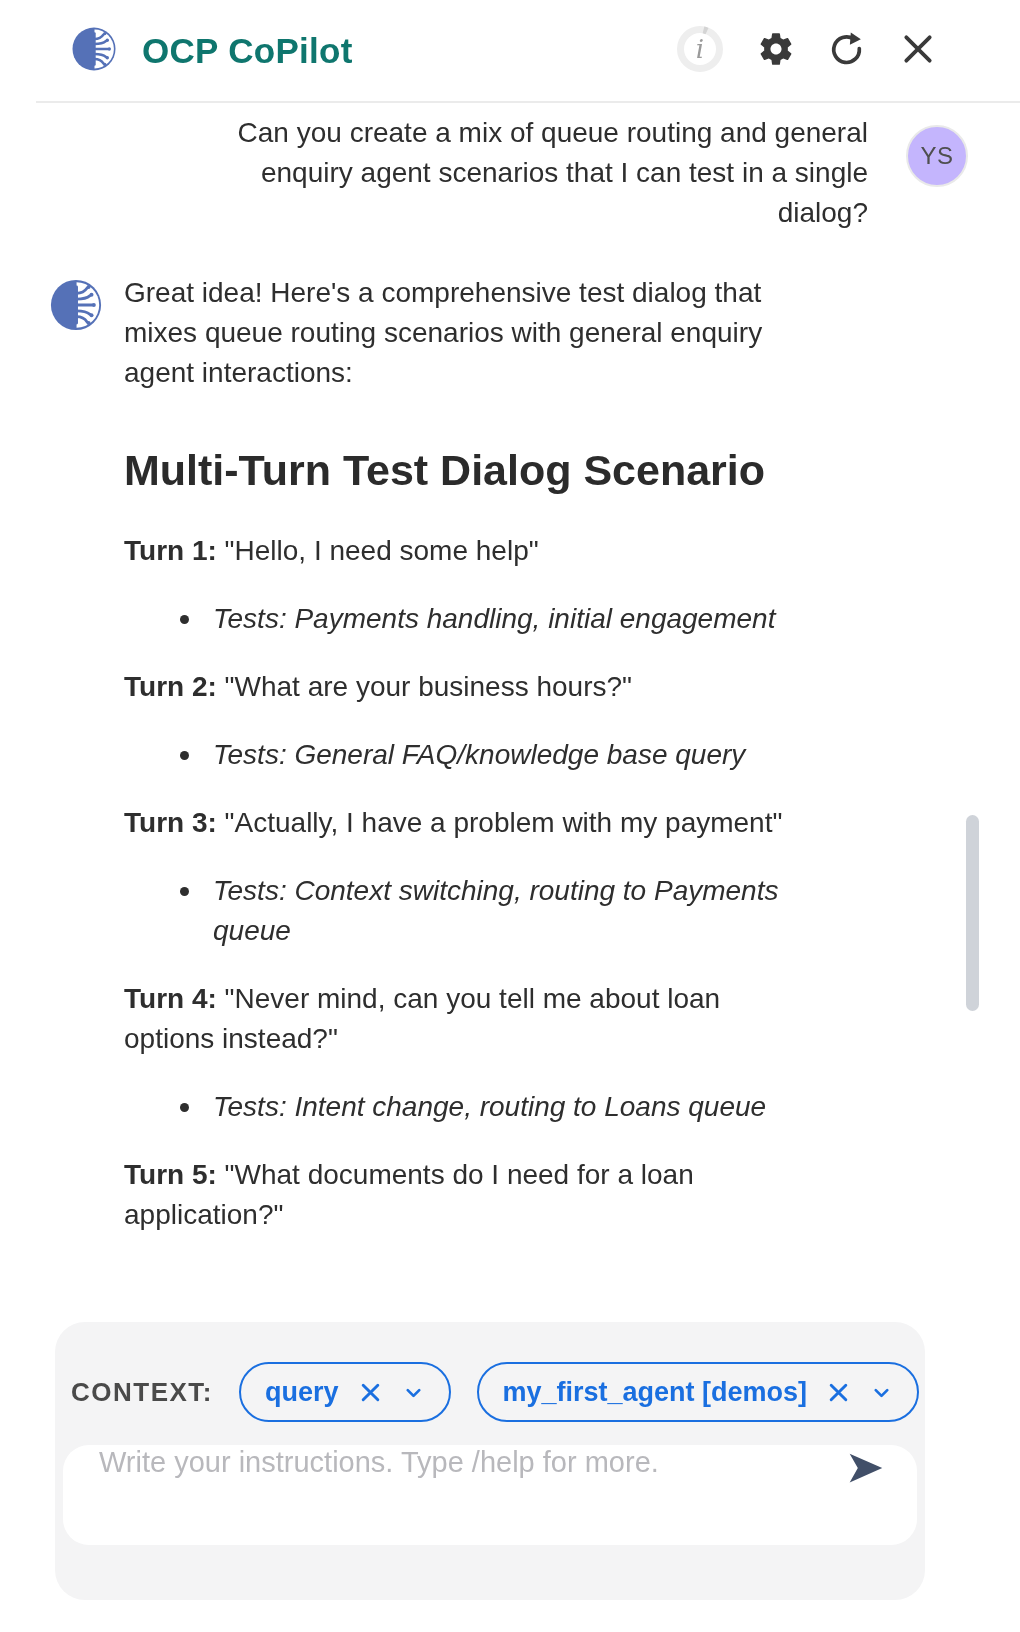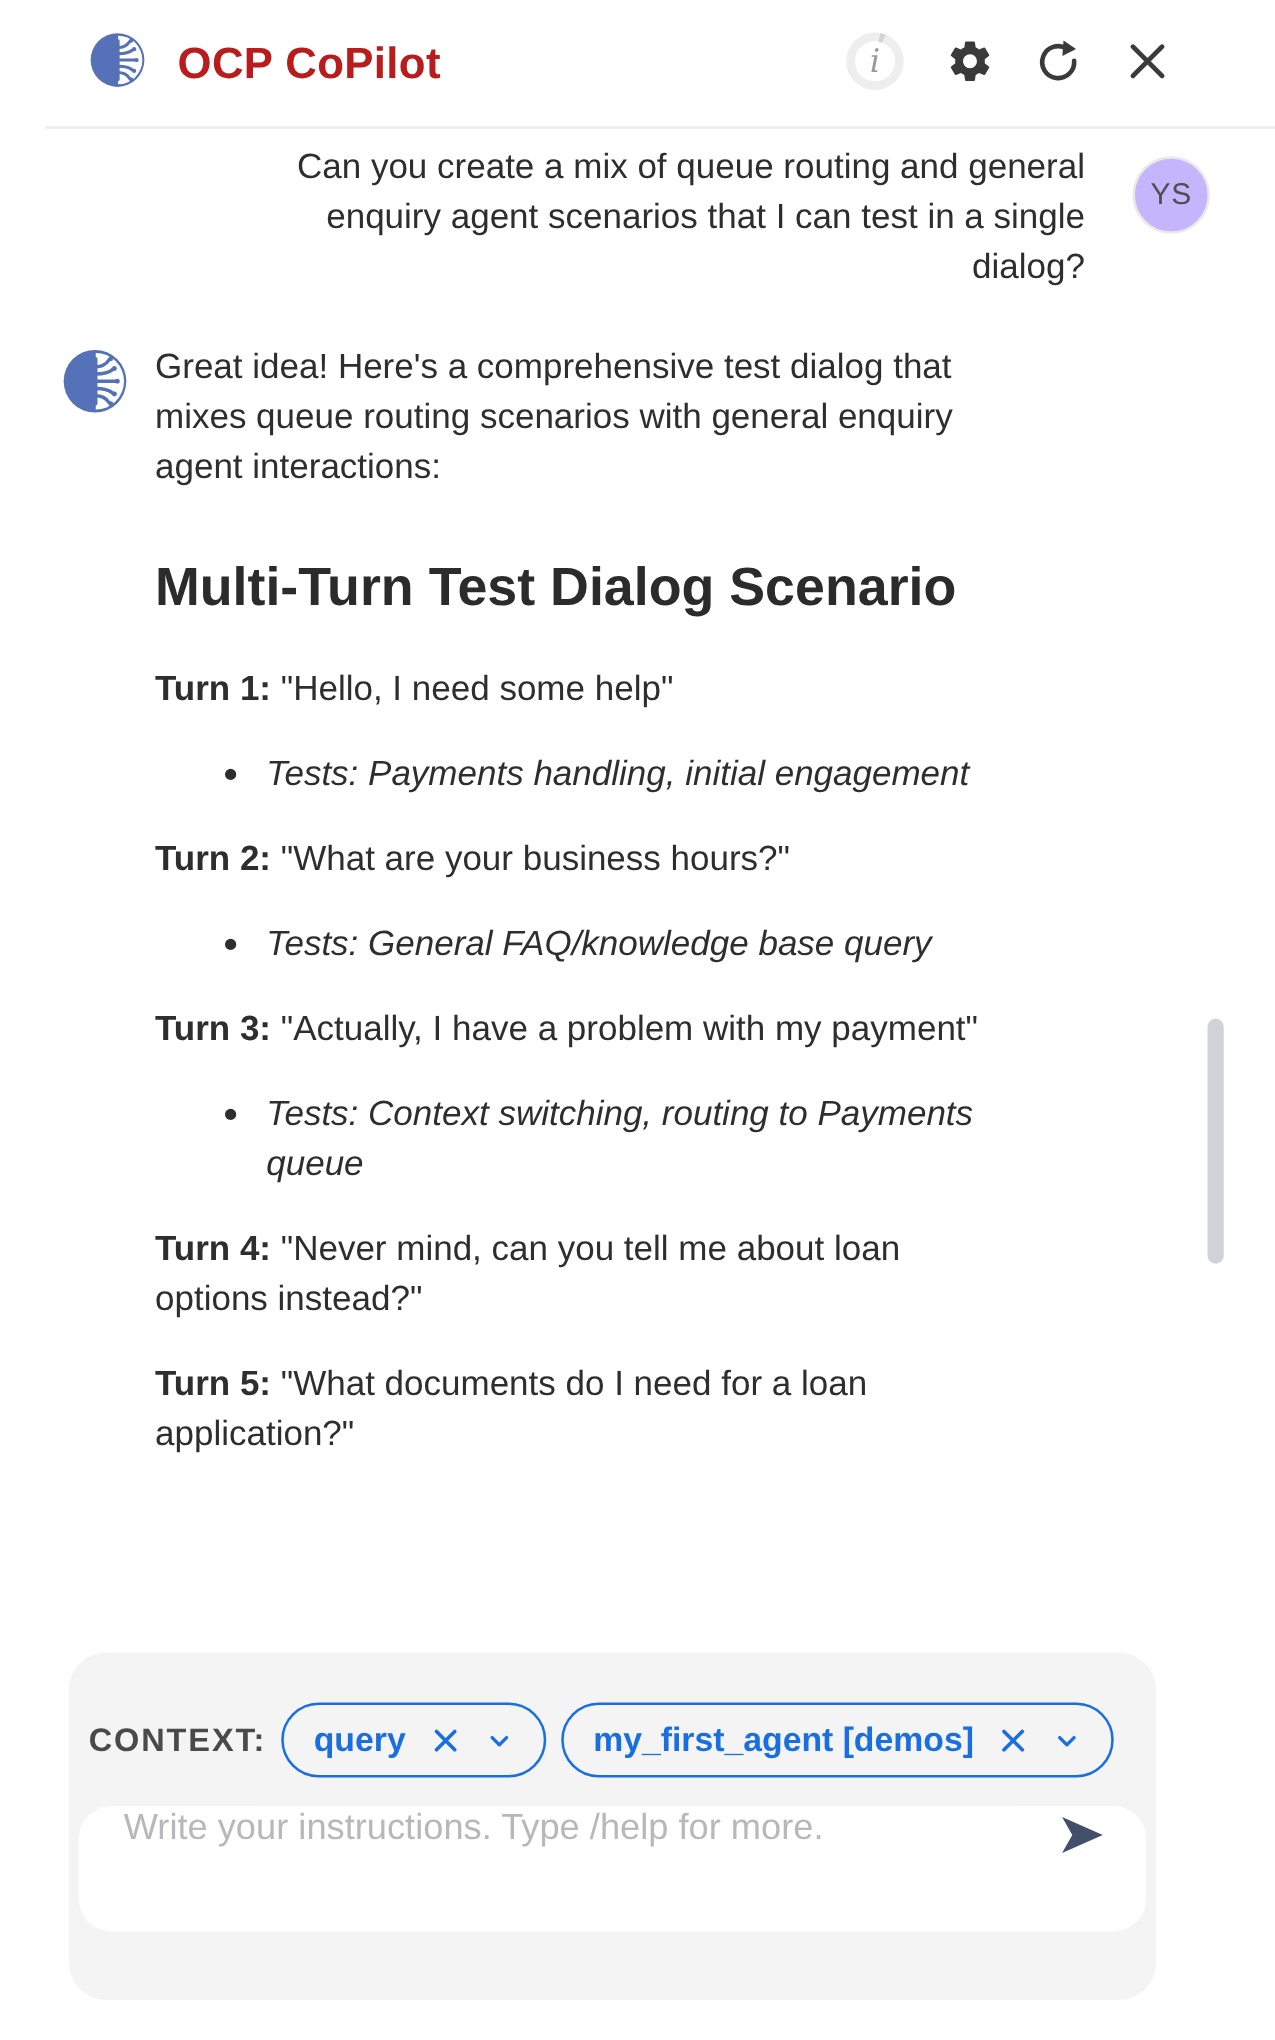--- a/index.html
+++ b/index.html
@@ -13,21 +13,21 @@
   }
   button { background:none; border:none; padding:0; cursor:pointer; font-family:inherit; }
 
   
   .header {
     position:absolute; top:0; left:0; width:100%; height:101px;
     display:flex; align-items:center;
     padding:0 82px 0 70px; box-sizing:border-box;
   }
   .app-title {
-    font-size:35px; font-weight:700; color:#b91c1c;
+    font-size:35px; font-weight:700; color:#0f766e;
     margin:0 0 0 24px; letter-spacing:0.3px;
   }
   .hdr-icons { margin-left:auto; display:flex; align-items:center; gap:33px; }
   .hdr-icons button { display:flex; align-items:center; justify-content:center; }
   .divider {
     position:absolute; top:101px; left:36px; right:0;
     height:2px; background:#ebebeb;
   }
 
   
@@ -72,21 +72,21 @@
     position:absolute; left:966px; top:815px; width:13px; height:196px;
     background:#cfd3d9; border-radius:7px;
   }
 
   
   .composer {
     position:absolute; top:1322px; left:55px; width:870px; height:278px;
     background:#f4f4f5; border-radius:30px; box-sizing:border-box;
   }
   .ctx-row {
-    display:flex; align-items:center; gap:12px;
+    display:flex; align-items:center; gap:26px;
     padding:40px 0 0 16px;
   }
   .ctx-label {
     font-size:26px; font-weight:700; letter-spacing:1.5px; color:#4a4a4a;
   }
   .chip {
     height:60px; border:2.5px solid #1a6fe0; border-radius:30px;
     color:#1a6fe0; display:inline-flex; align-items:center; gap:18px;
     padding:0 24px; font-size:27px; font-weight:700; box-sizing:border-box;
     background:transparent;
@@ -220,20 +220,24 @@
 
         <p class="turn"><strong>Turn 3:</strong> <span class="quote">"Actually, I have a problem with my payment"</span></p>
         <div class="bullet">
             <span class="dot"></span>
             <em>Tests: Context switching, routing to Payments
 queue</em>
           </div>
 
         <p class="turn"><strong>Turn 4:</strong> <span class="quote">"Never mind, can you tell me about loan
 options instead?"</span></p>
+        <div class="bullet">
+            <span class="dot"></span>
+            <em>Tests: Intent change, routing to Loans queue</em>
+          </div>
 
         <p class="turn"><strong>Turn 5:</strong> <span class="quote">"What documents do I need for a loan
 application?"</span></p>
       </div>
     </div>
   </main>
 
   <div class="scroll-thumb"></div>
 
   <section class="composer">

